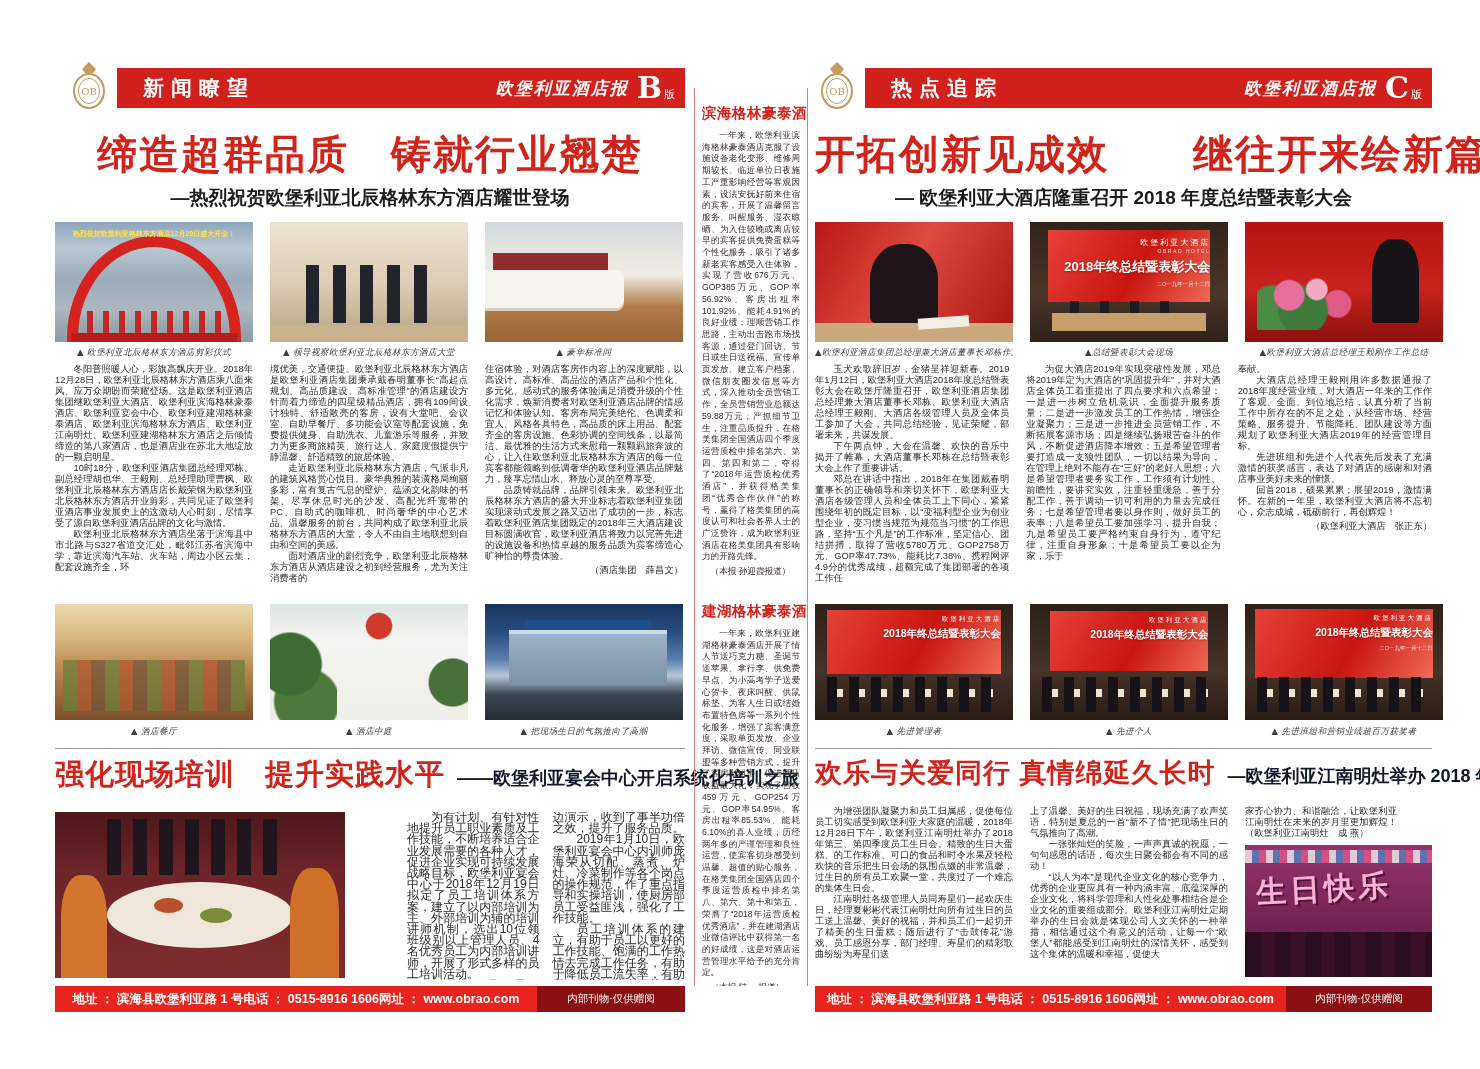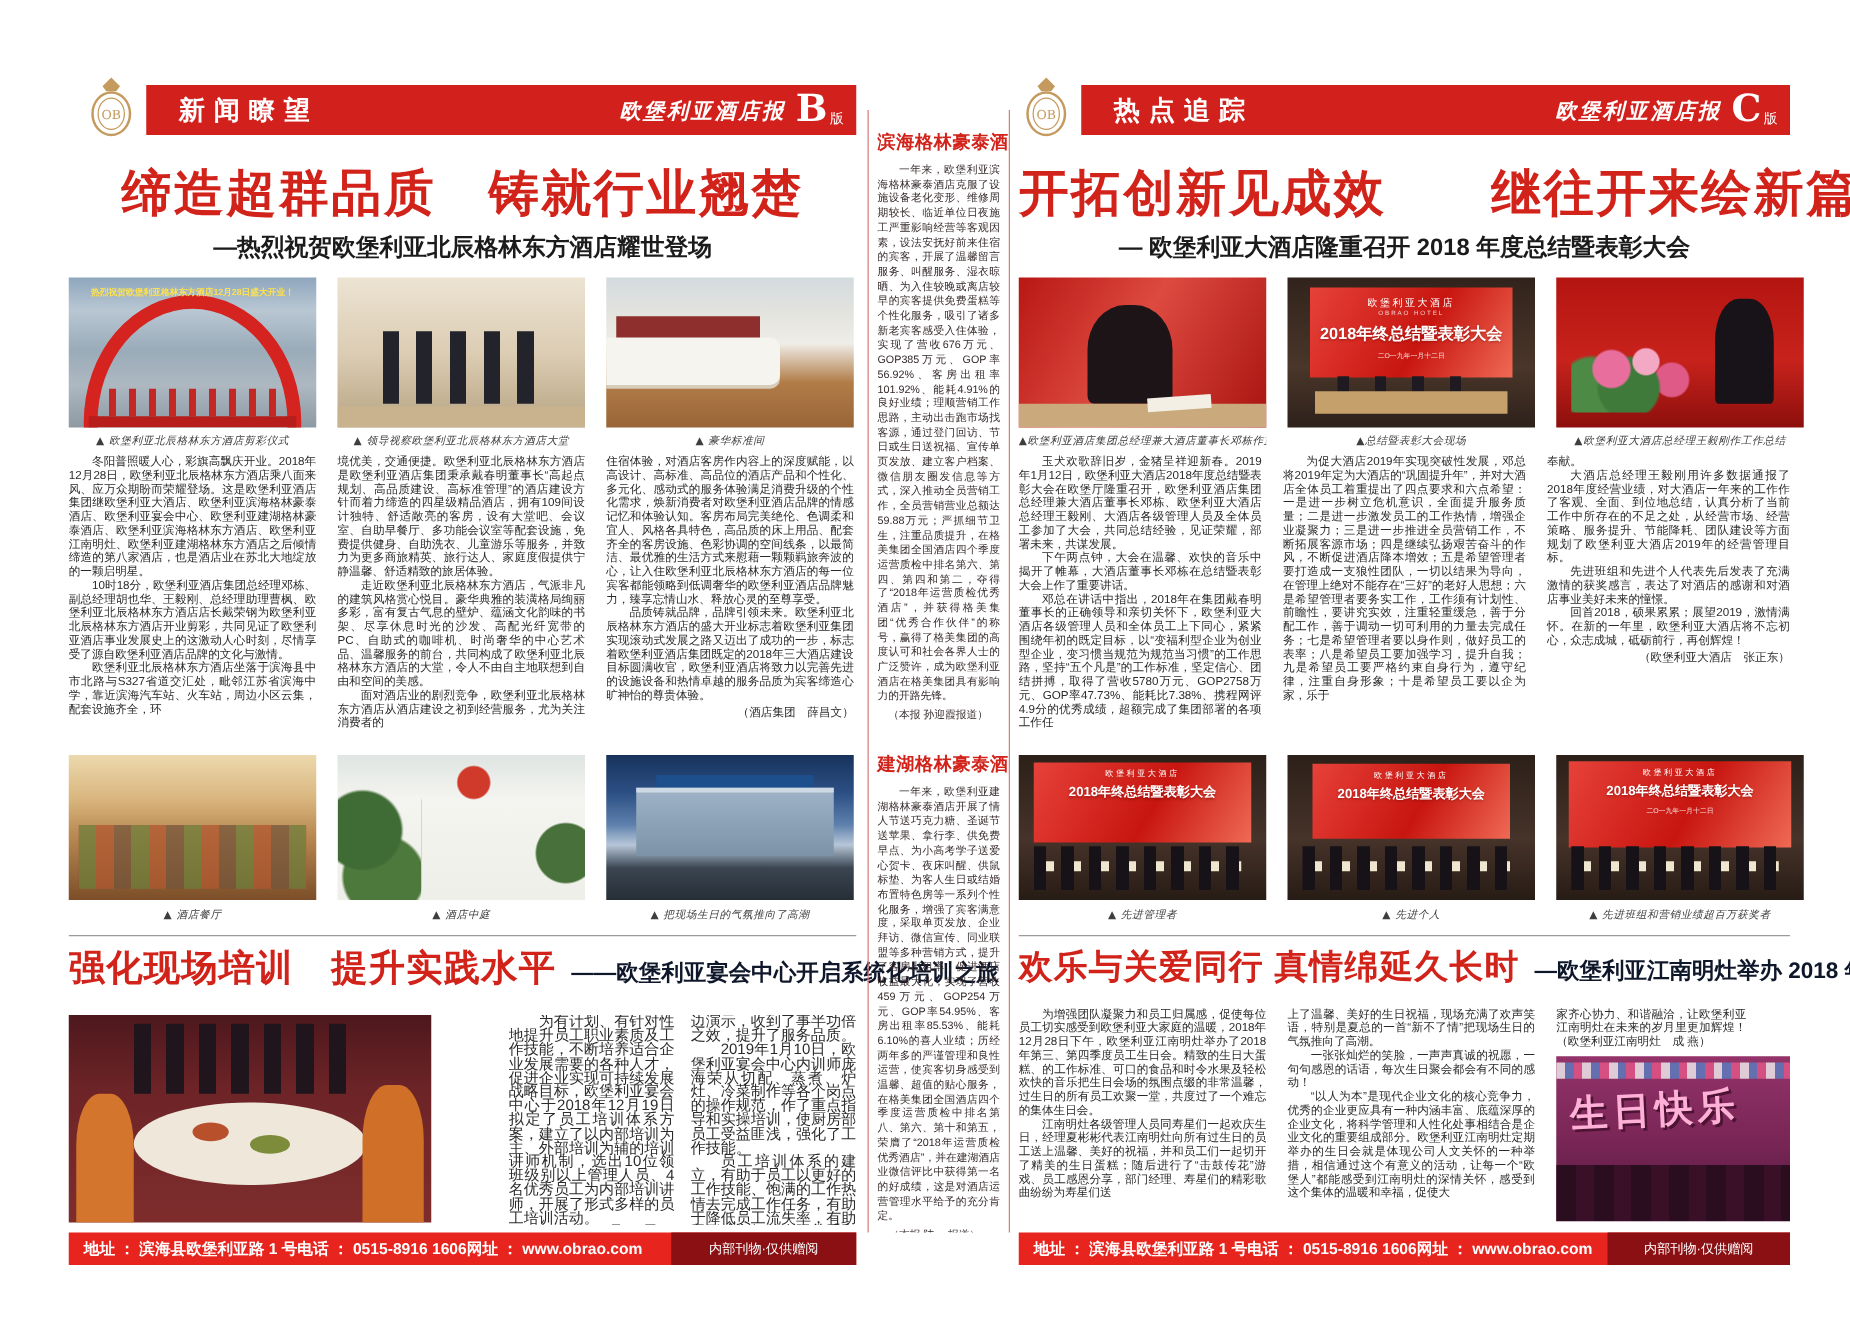--- a/index.html
+++ b/index.html
@@ -45,21 +45,21 @@
   .sec-head-sub{font-size:18px;font-weight:bold;color:#0f172a;margin-left:12px;}
 
   .training-body{position:absolute;top:812px;left:352px;right:0;height:168px;display:flex;gap:13px;overflow:hidden;}
   .training-body .colm{flex:1;width:auto;font-size:12px;line-height:11.2px;}
 
   .birthday-body{position:absolute;top:806px;left:0;right:0;height:176px;display:flex;gap:17px;overflow:hidden;}
   .birthday-body .colm{width:198px;}
   .birthday-body .colm.last{width:152px;}
 
   .footer{position:absolute;top:986px;left:0;right:0;height:26px;background:#e8241e;display:flex;align-items:stretch;color:#fff;}
-  .footer-main{flex:1;display:flex;align-items:center;justify-content:flex-start;padding:0 12px;font-weight:bold;font-size:12.5px;white-space:nowrap;}
+  .footer-main{flex:1;display:flex;align-items:center;justify-content:center;padding:0 12px;font-weight:bold;font-size:12.5px;white-space:nowrap;}
   .footer-note{width:148px;background:#8a1013;display:flex;align-items:center;justify-content:center;font-size:10.5px;white-space:nowrap;}
 
   
   #center-col{position:absolute;left:694px;top:88px;width:114px;height:898px;box-sizing:border-box;
               border-left:1px solid #d97f7f;border-right:1px solid #d97f7f;padding:16px 7px 0;overflow:hidden;}
   .center-title{color:#d2231b;font-weight:bold;font-size:14.5px;margin:0 0 7px;letter-spacing:.5px;white-space:nowrap;}
   .center-body{font-size:8.6px;line-height:11.7px;text-align:justify;margin:0;text-indent:2em;color:#35292a;}
   .center-byline{font-size:8.6px;margin:3px 0 24px;text-indent:1em;color:#35292a;}
 
   
@@ -88,21 +88,21 @@
   .ph-dusk{background:linear-gradient(180deg,#17335c 0%,#2c4f84 26%,#5d80ac 48%,#b7c6d8 62%,#3a4551 78%,#262e37 100%);}
   .dusk-building{position:absolute;left:12%;right:8%;top:22%;height:48%;background:linear-gradient(180deg,#9fb4c8,#7b93a8);box-shadow:inset 0 4px 0 #cdd9e4;}
   .dusk-sign{position:absolute;left:20%;right:16%;top:14%;height:9%;background:#1e4f8d;}
 
   .ph-speaker{background:linear-gradient(120deg,#b81713 0%,#dd4a40 45%,#a91310 100%);}
   .spk-fig{position:absolute;left:28%;top:18%;width:34%;height:66%;background:#1d1418;border-radius:45% 45% 8% 8%;}
   .spk-desk{position:absolute;bottom:0;left:0;right:0;height:16%;background:#caa97c;}
   .spk-paper{position:absolute;bottom:12%;left:52%;width:26%;height:9%;background:#f3efe4;transform:rotate(-4deg);}
 
   .ph-stage{background:linear-gradient(180deg,#31231c 0%,#4a362a 60%,#2d211a 100%);}
-  .screen{position:absolute;left:9%;right:9%;top:7%;bottom:33%;background:linear-gradient(120deg,#e6423a,#c8150f 55%,#ef6a55);color:#fff;text-align:center;overflow:hidden;}
+  .screen{position:absolute;left:9%;right:9%;top:7%;bottom:33%;background:linear-gradient(120deg,#e6423a,#c8150f 55%,#ef6a55);color:#fff;text-align:right;overflow:hidden;}
   .scr-hotel{font-size:8px;letter-spacing:2px;margin-top:7px;white-space:nowrap;}
   .scr-en{font-size:5px;letter-spacing:1.5px;opacity:.8;white-space:nowrap;}
   .scr-title{font-size:13px;font-weight:bold;margin-top:4px;white-space:nowrap;text-shadow:0 1px 2px rgba(90,0,0,.45);}
   .scr-date{font-size:5.5px;margin-top:5px;opacity:.85;white-space:nowrap;}
   .screen.small .scr-hotel{font-size:6.5px;margin-top:5px;}
   .screen.small .scr-title{font-size:10.5px;margin-top:3px;}
   .dais{position:absolute;bottom:9%;left:11%;right:11%;height:15%;background:#c5a06a;}
   .dais-figs{position:absolute;bottom:23%;left:20%;right:20%;height:11%;background:repeating-linear-gradient(90deg,#1f1a22 0 9px,transparent 9px 30px);}
 
   .ph-podium{background:linear-gradient(180deg,#b41511 0%,#c8221c 55%,#8c0f0c 100%);}

